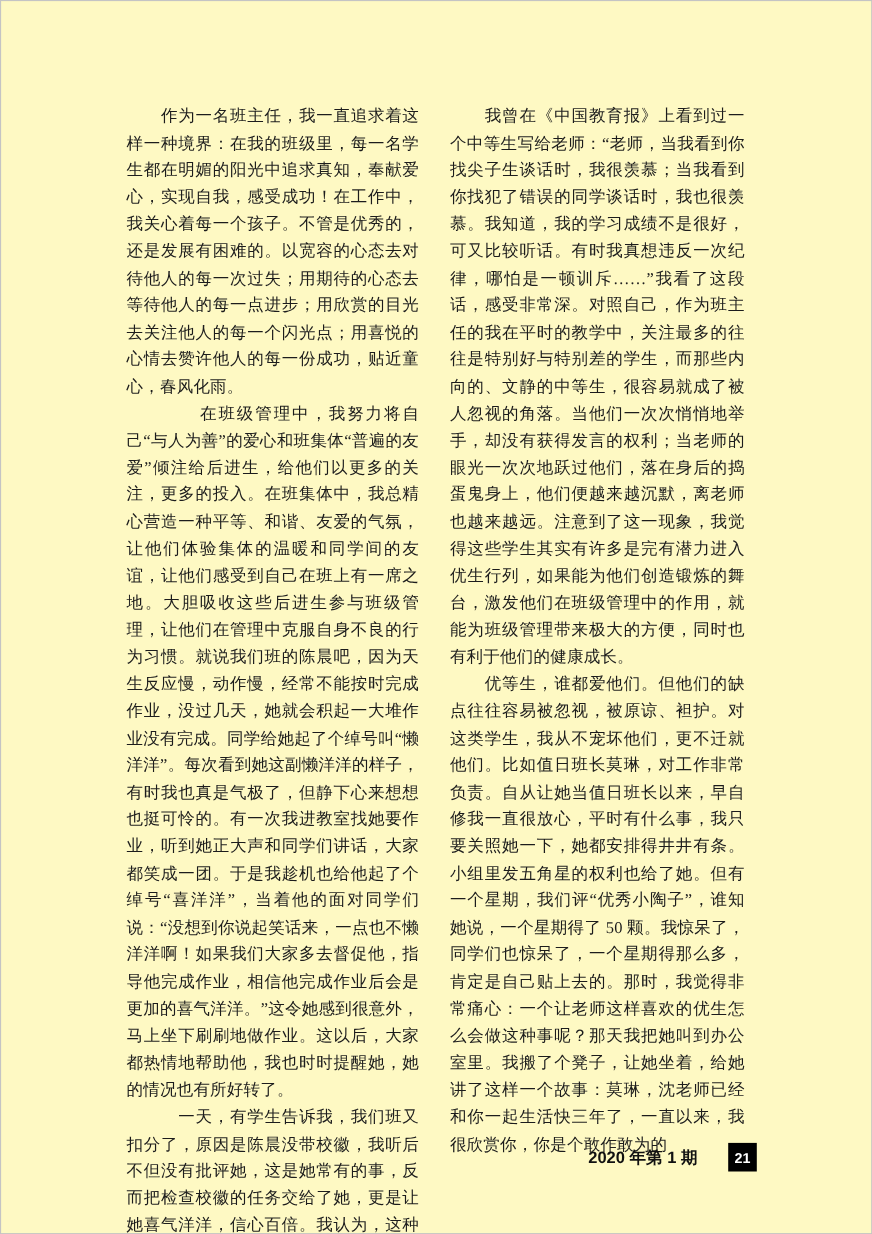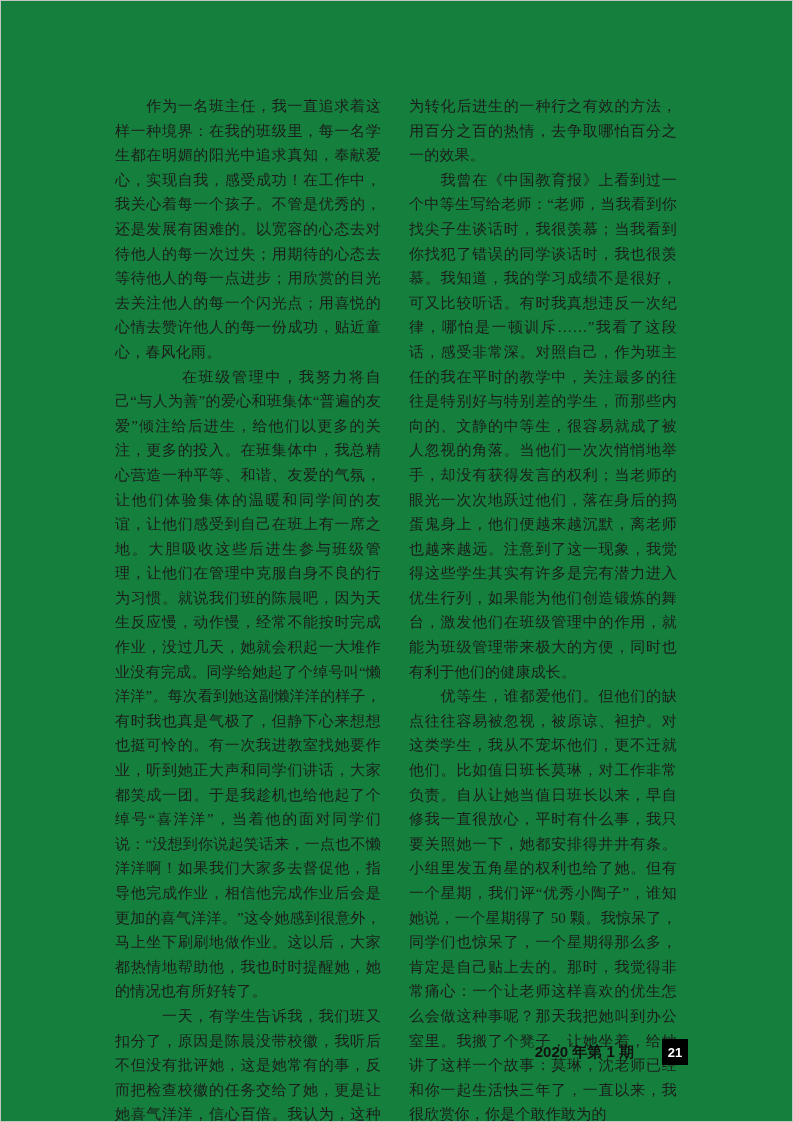--- a/index.html
+++ b/index.html
@@ -4,21 +4,21 @@
 <style>
   html, body {
     margin: 0;
     padding: 0;
     background: #ffffff;
   }
   .page {
     position: relative;
     width: 793px;
     height: 1122px;
-    background: #15803d;
+    background: #fef9c3;
     border: 1px solid #c4c4c4;
     box-sizing: border-box;
     overflow: hidden;
     font-family: "Liberation Serif", "DejaVu Serif", serif;
   }
   .col {
     position: absolute;
     top: 93px;
     color: #1c1c1c;
   }
@@ -66,21 +66,20 @@
 </head>
 <body>
 
 <div class="page">
   <div class="col col-left">
       <p>　　作为一名班主任，我一直追求着这样一种境界：在我的班级里，每一名学生都在明媚的阳光中追求真知，奉献爱心，实现自我，感受成功！在工作中，我关心着每一个孩子。不管是优秀的，还是发展有困难的。以宽容的心态去对待他人的每一次过失；用期待的心态去等待他人的每一点进步；用欣赏的目光去关注他人的每一个闪光点；用喜悦的心情去赞许他人的每一份成功，贴近童心，春风化雨。</p>
       <p>　　　　在班级管理中，我努力将自己“与人为善”的爱心和班集体“普遍的友爱”倾注给后进生，给他们以更多的关注，更多的投入。在班集体中，我总精心营造一种平等、和谐、友爱的气氛，让他们体验集体的温暖和同学间的友谊，让他们感受到自己在班上有一席之地。大胆吸收这些后进生参与班级管理，让他们在管理中克服自身不良的行为习惯。就说我们班的陈晨吧，因为天生反应慢，动作慢，经常不能按时完成作业，没过几天，她就会积起一大堆作业没有完成。同学给她起了个绰号叫“懒洋洋”。每次看到她这副懒洋洋的样子，有时我也真是气极了，但静下心来想想也挺可怜的。有一次我进教室找她要作业，听到她正大声和同学们讲话，大家都笑成一团。于是我趁机也给他起了个绰号“喜洋洋”，当着他的面对同学们说：“没想到你说起笑话来，一点也不懒洋洋啊！如果我们大家多去督促他，指导他完成作业，相信他完成作业后会是更加的喜气洋洋。”这令她感到很意外，马上坐下刷刷地做作业。这以后，大家都热情地帮助他，我也时时提醒她，她的情况也有所好转了。</p>
       <p>　　　一天，有学生告诉我，我们班又扣分了，原因是陈晨没带校徽，我听后不但没有批评她，这是她常有的事，反而把检查校徽的任务交给了她，更是让她喜气洋洋，信心百倍。我认为，这种委以任务的方法也不失</p>
     </div>
   <div class="col col-right">
-      <p>为转化后进生的一种行之有效的方法，用百分之百的热情，去争取哪怕百分之一的效果。</p>
       <p>　　我曾在《中国教育报》上看到过一个中等生写给老师：“老师，当我看到你找尖子生谈话时，我很羡慕；当我看到你找犯了错误的同学谈话时，我也很羡慕。我知道，我的学习成绩不是很好，可又比较听话。有时我真想违反一次纪律，哪怕是一顿训斥……”我看了这段话，感受非常深。对照自己，作为班主任的我在平时的教学中，关注最多的往往是特别好与特别差的学生，而那些内向的、文静的中等生，很容易就成了被人忽视的角落。当他们一次次悄悄地举手，却没有获得发言的权利；当老师的眼光一次次地跃过他们，落在身后的捣蛋鬼身上，他们便越来越沉默，离老师也越来越远。注意到了这一现象，我觉得这些学生其实有许多是完有潜力进入优生行列，如果能为他们创造锻炼的舞台，激发他们在班级管理中的作用，就能为班级管理带来极大的方便，同时也有利于他们的健康成长。</p>
       <p>　　优等生，谁都爱他们。但他们的缺点往往容易被忽视，被原谅、袒护。对这类学生，我从不宠坏他们，更不迁就他们。比如值日班长莫琳，对工作非常负责。自从让她当值日班长以来，早自修我一直很放心，平时有什么事，我只要关照她一下，她都安排得井井有条。小组里发五角星的权利也给了她。但有一个星期，我们评“优秀小陶子”，谁知她说，一个星期得了 50 颗。我惊呆了，同学们也惊呆了，一个星期得那么多，肯定是自己贴上去的。那时，我觉得非常痛心：一个让老师这样喜欢的优生怎么会做这种事呢？那天我把她叫到办公室里。我搬了个凳子，让她坐着，给她讲了这样一个故事：莫琳，沈老师已经和你一起生活快三年了，一直以来，我很欣赏你，你是个敢作敢为的</p>
     </div>
   <div class="footer">
     <span class="issue">2020 年第 1 期</span>
     <span class="pagenum">21</span>
   </div>
 </div>
 
 </body></html>

